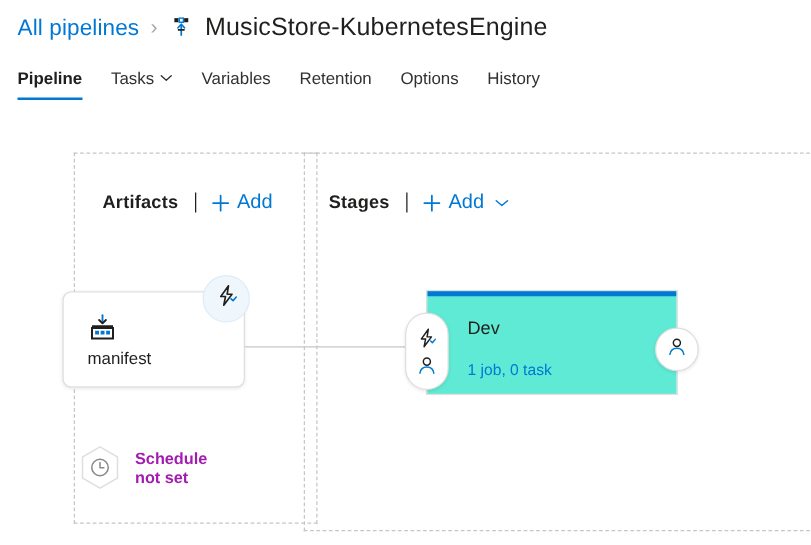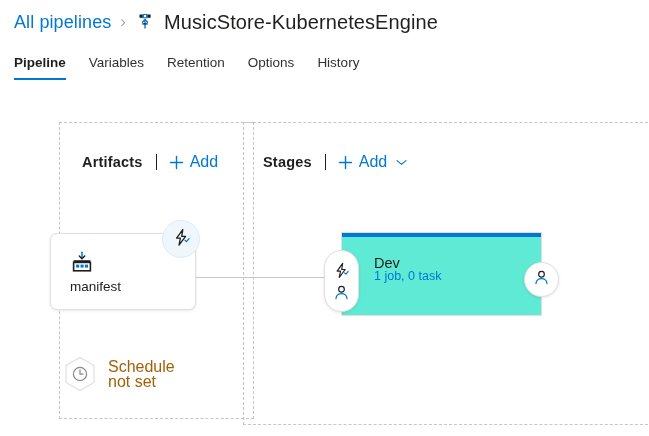--- a/index.html
+++ b/index.html
@@ -201,23 +201,24 @@
   }
   .hexwrap {
     width: 38px;
     height: 38px;
     display: flex;
     align-items: center;
     justify-content: center;
   }
   .schedule-text {
     margin-left: 9px;
-    font-size: 16px;
-    color: #a16207;
+    font-size: 13px;
+    color: #a21caf;
     line-height: 15.5px;
+    font-weight: bold;
   }
 
   
   .connector {
     position: absolute;
     left: 196px;
     top: 277px;
     width: 146px;
     height: 1px;
     background: #c8c6c4;
@@ -246,21 +247,21 @@
   .stage-name {
     position: absolute;
     left: 32px;
     top: 22px;
     font-size: 14.5px;
     color: #201f1e;
   }
   .stage-sub {
     position: absolute;
     left: 32px;
-    top: 36px;
+    top: 56px;
     font-size: 12.5px;
     color: #0078d4;
     cursor: pointer;
   }
   .stage-left-pill {
     position: absolute;
     left: 324px;
     top: 250px;
     width: 35px;
     height: 62px;
@@ -313,20 +314,28 @@
       <path d="M7.4 10.2 L10 7.4 L12.6 10.2" stroke="#0078d4" stroke-width="1.4" fill="none" stroke-linejoin="round" stroke-linecap="round"></path>
       <path d="M7.3 11.9 L12.7 11.9" stroke="#201f1e" stroke-width="1.3"></path>
     </svg>
   </span>
   <span class="crumb-title">MusicStore-KubernetesEngine</span>
 </div>
 
 <div class="tabbar">
   <div class="tab active">
     <span>Pipeline</span>
+  </div>
+  <div class="tab">
+    <span>Tasks</span>
+    <span class="caret">
+      <svg width="10" height="7" viewBox="0 0 10 7">
+          <path d="M1 1.6 L5 5.2 L9 1.6" stroke="#323130" stroke-width="1.1" fill="none" stroke-linecap="round" stroke-linejoin="round"></path>
+        </svg>
+    </span>
   </div>
   <div class="tab">
     <span>Variables</span>
   </div>
   <div class="tab">
     <span>Retention</span>
   </div>
   <div class="tab">
     <span>Options</span>
   </div>

